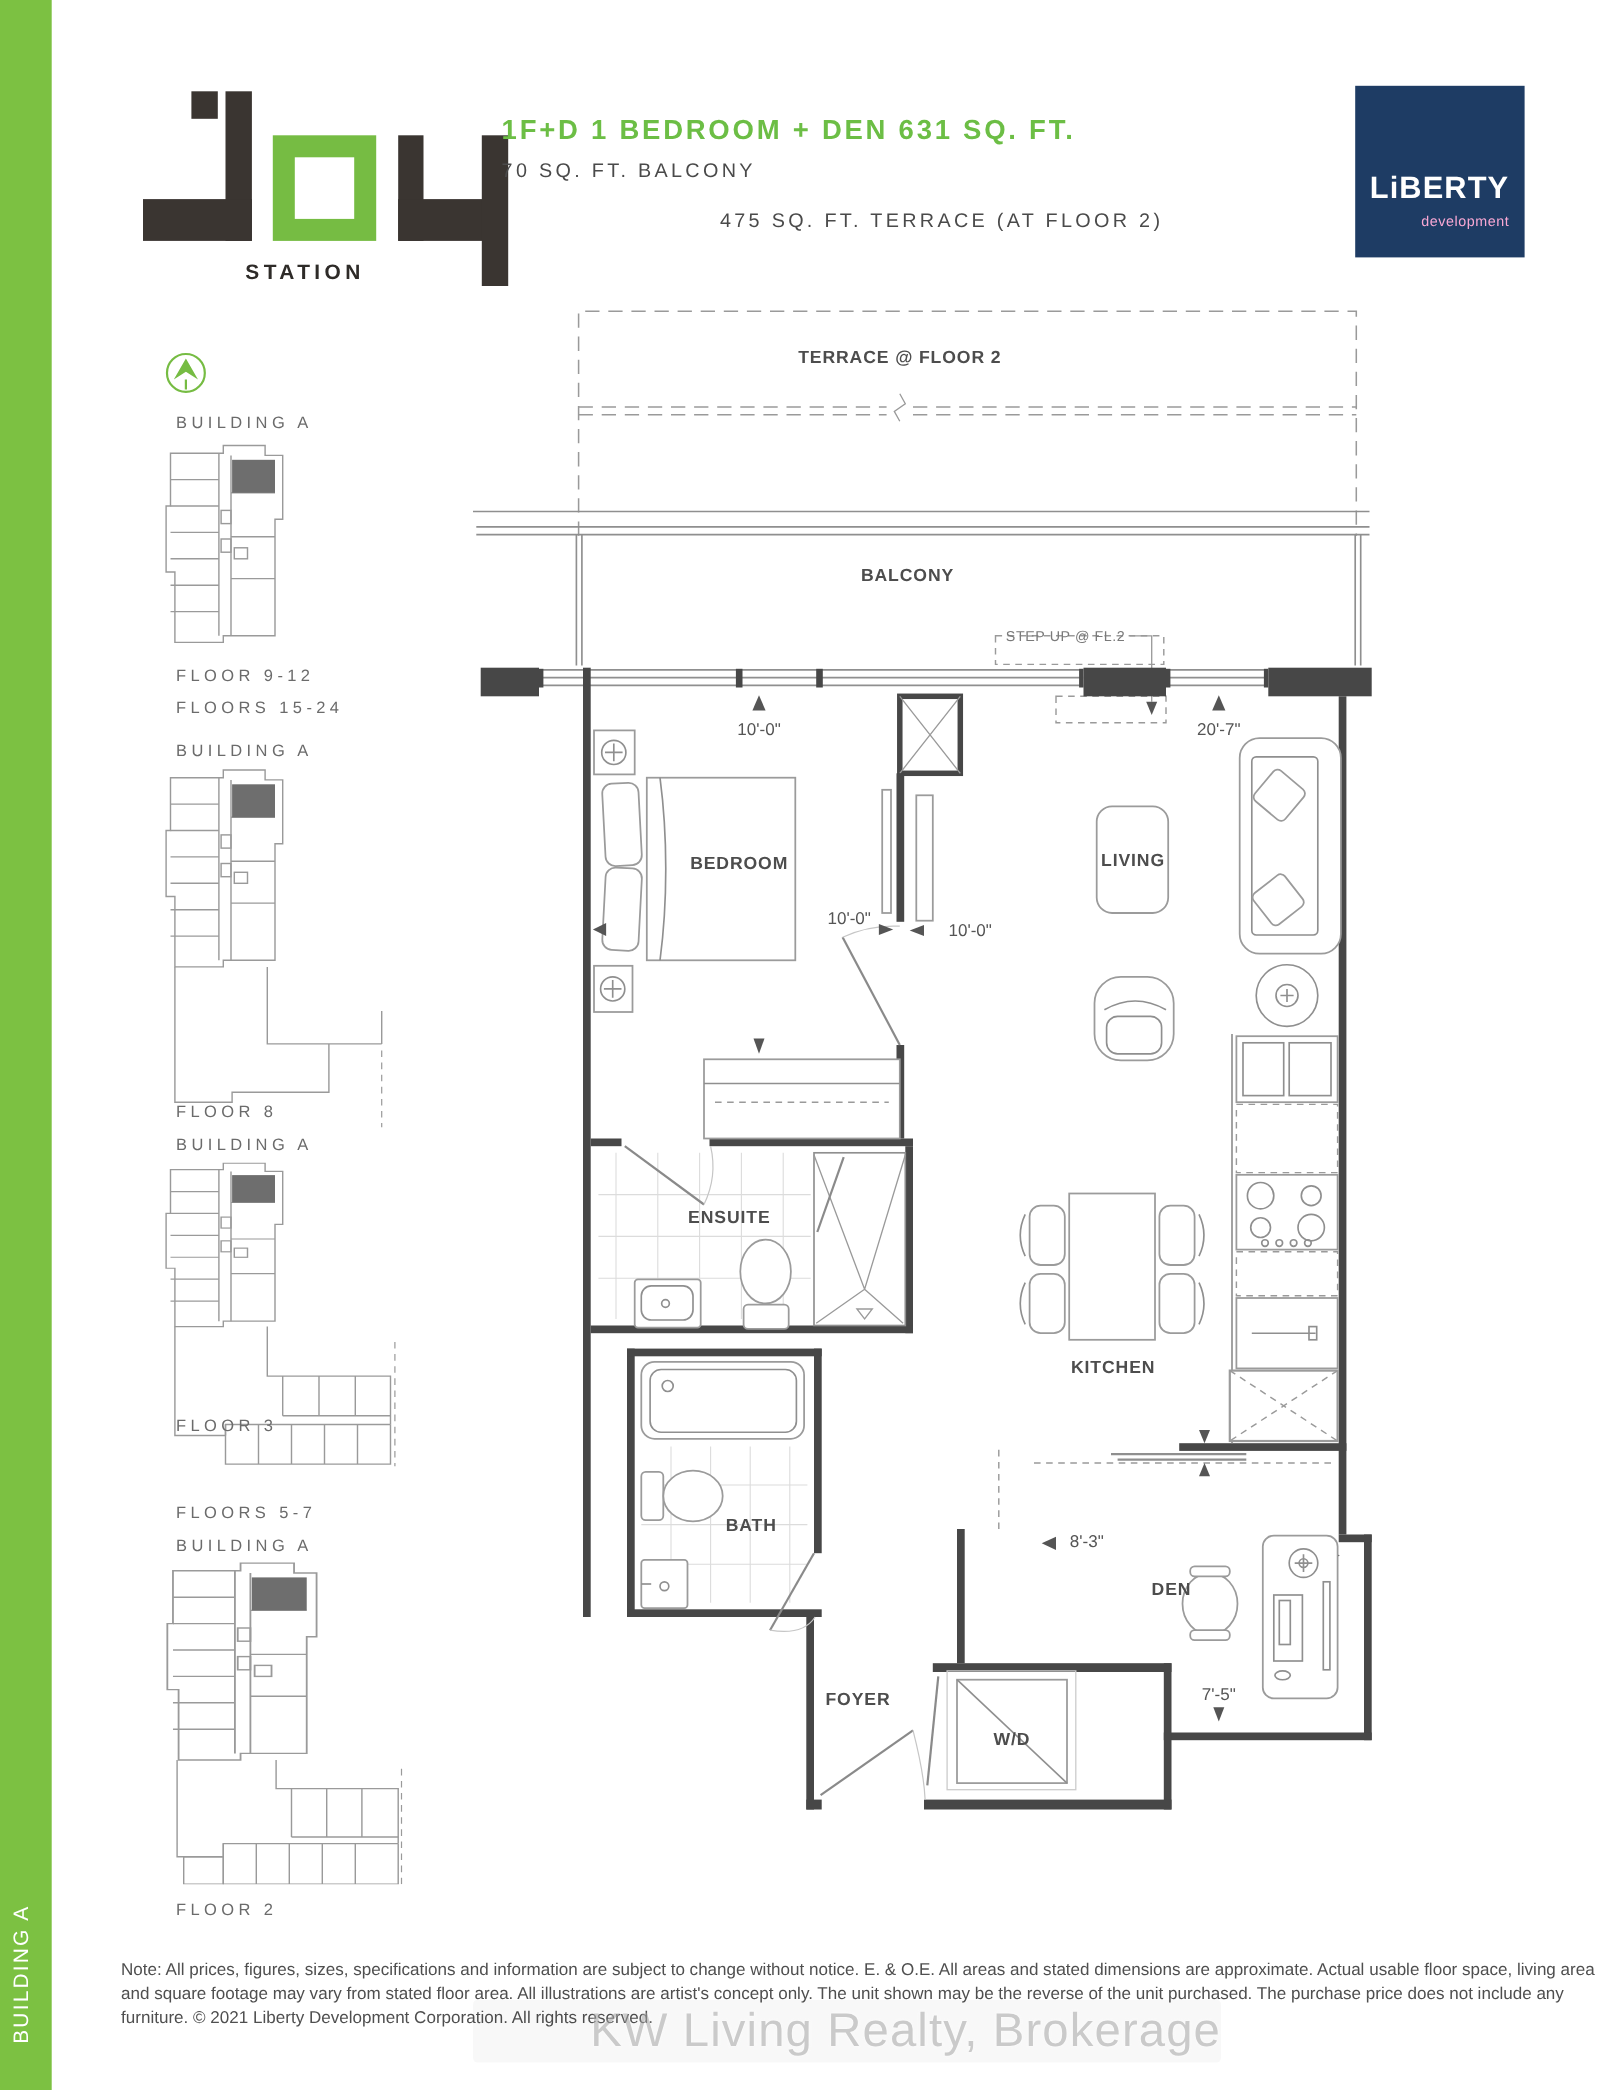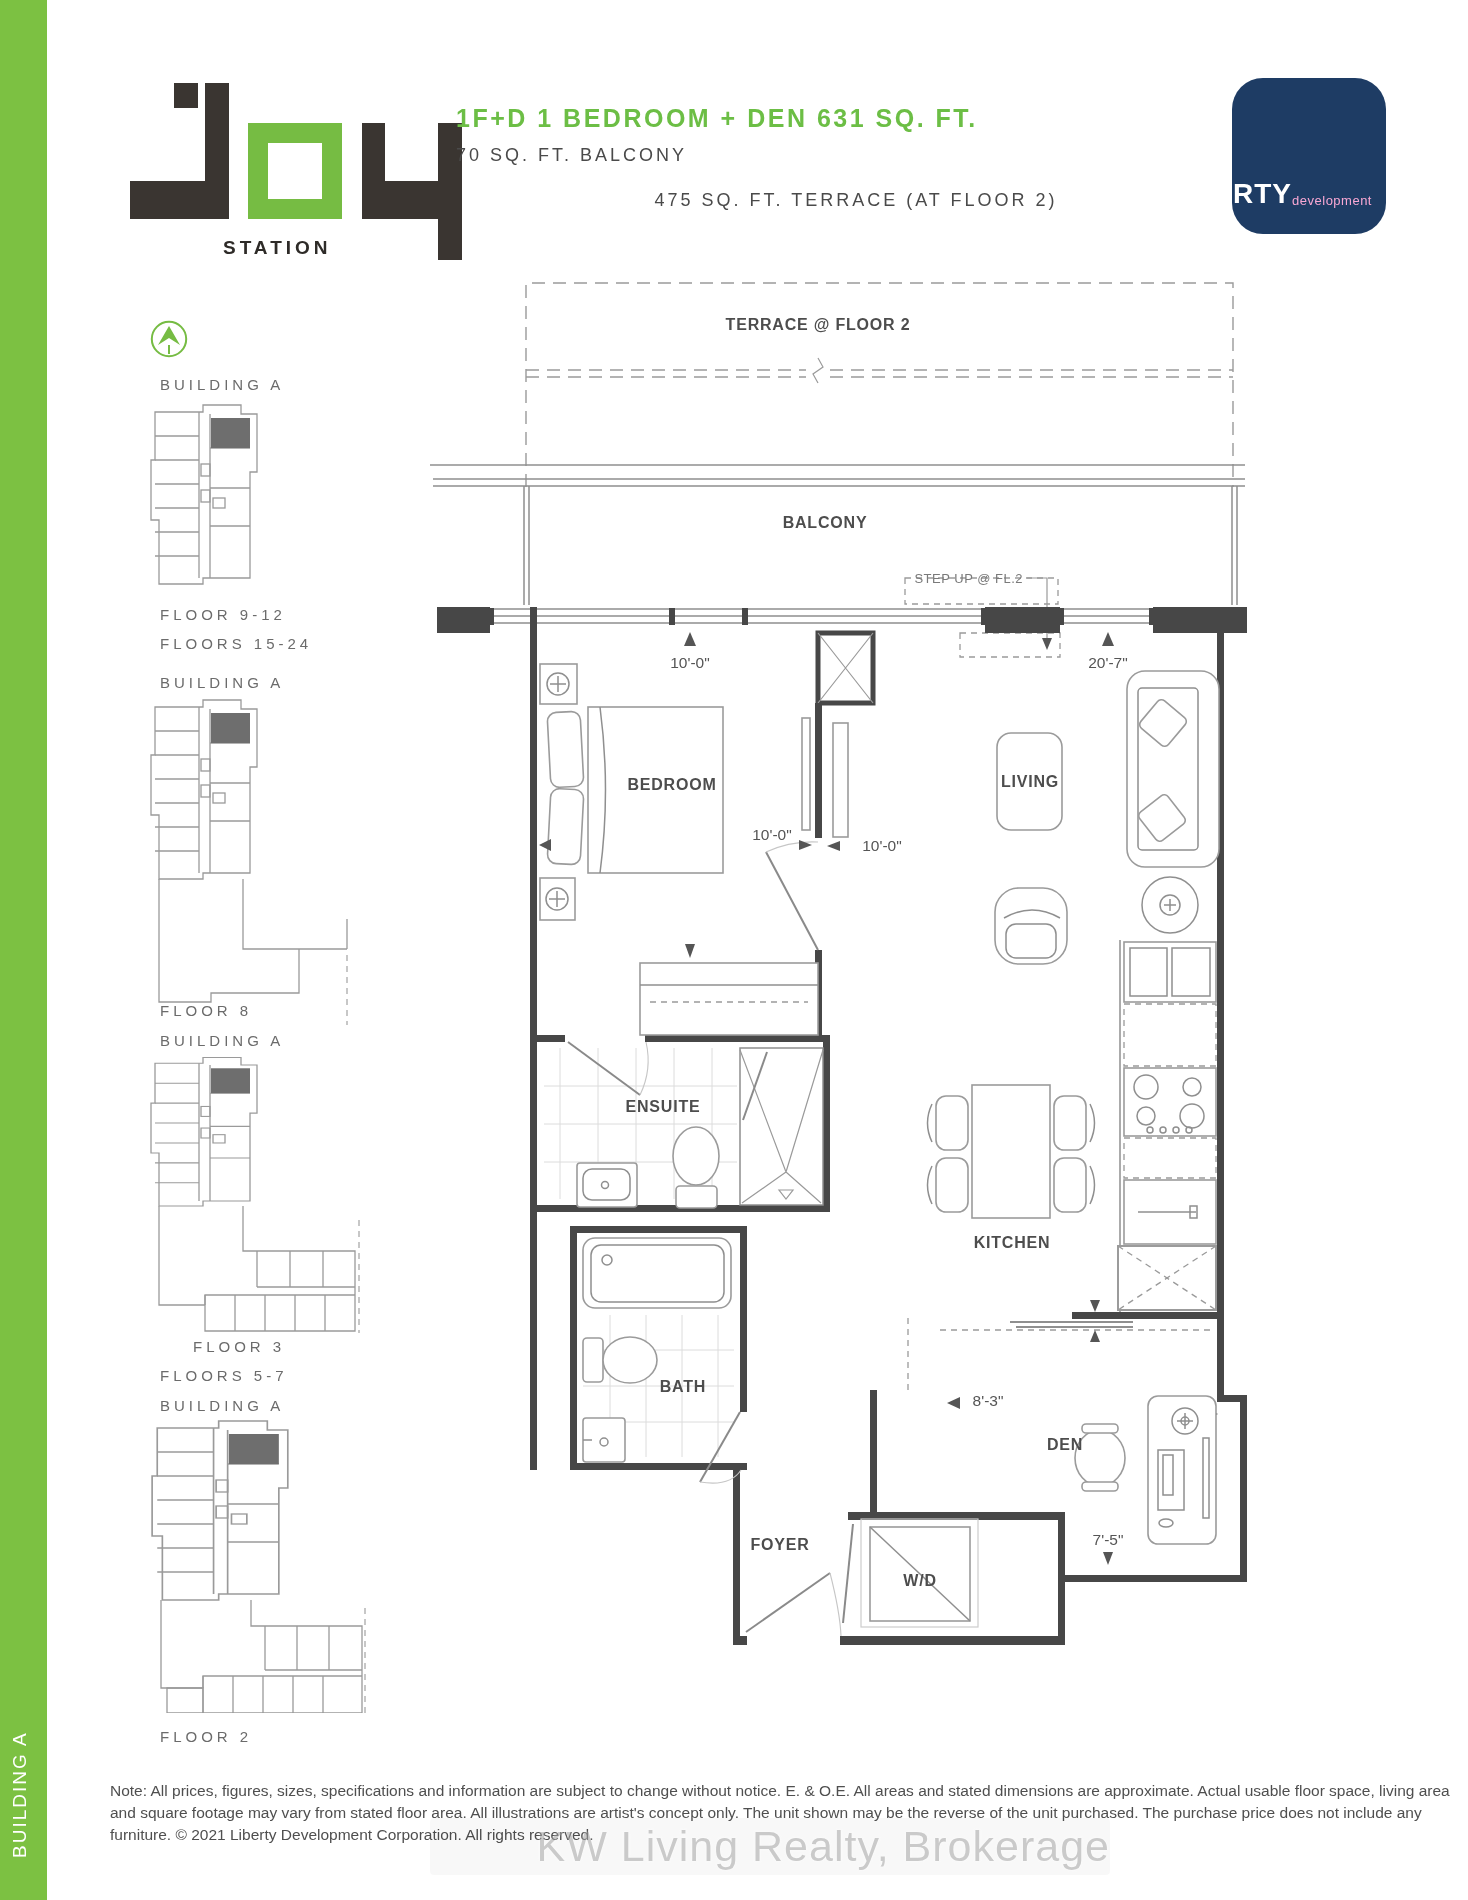--- a/index.html
+++ b/index.html
@@ -15,22 +15,22 @@
   
   .title{position:absolute;left:456px;top:104px;width:800px;text-align:left;
         font-size:25px;font-weight:bold;letter-spacing:2.5px;color:#6CBE45;}
   .sub1{position:absolute;left:456px;top:145px;width:800px;text-align:left;
         font-size:18px;letter-spacing:3px;color:#4a4a4a;}
   .sub2{position:absolute;left:456px;top:177px;width:800px;text-align:center;
         font-size:18px;letter-spacing:3px;color:#4a4a4a;margin-top:13px;}
 
   
   .liberty{position:absolute;left:1232px;top:78px;width:154px;height:156px;background:#1E3C64;
-        display:flex;flex-direction:row;justify-content:flex-end;align-items:flex-end;
-        padding:0 14px 26px 14px;box-sizing:border-box;border-radius:31px;}
+        display:flex;flex-direction:column;justify-content:flex-end;align-items:flex-end;
+        padding:0 14px 26px 14px;box-sizing:border-box;}
   .liberty .nm{color:#fff;font-size:28px;font-weight:bold;letter-spacing:1px;line-height:1;}
   .liberty .dv{color:#f9a8d4;font-size:13px;letter-spacing:.5px;margin-top:8px;}
 
   
   .kplabel{position:absolute;font-size:15px;letter-spacing:4px;color:#6b6b6b;white-space:nowrap;}
   .kp{stroke:#9a9a9a;stroke-width:1.3;fill:none;}
   .kpd{stroke:#9a9a9a;stroke-width:1.1;fill:none;stroke-dasharray:6 5;}
   .kpf{fill:#6e6e6e;stroke:none;}
 
   
@@ -123,21 +123,21 @@
   </svg>
   <div class="kplabel" style="left:160px;top:1002px;">FLOOR 8</div>
 
   <div class="kplabel" style="left:160px;top:1032px;">BUILDING A</div>
   <svg class="abs" style="left:147px;top:1055px;" width="215" height="280" viewBox="0 0 215 280">
     <use href="#twr" transform="scale(1,0.83)"></use>
     <path class="kp" d="M12,151 V250 H58 M58,250 V240 H208 M208,240 V196 H110 V232 M96,151 V196 H110"></path>
     <path class="kp" d="M58,240 V276 H208 V240 M88,240 V276 M118,240 V276 M148,240 V276 M178,240 V276 M143,196 V232 M176,196 V232 M110,232 H208"></path>
     <path class="kpd" d="M212,165 V278"></path>
   </svg>
-  <div class="kplabel" style="left:160px;top:1338px;margin-left:33px;">FLOOR 3</div>
+  <div class="kplabel" style="left:160px;top:1288px;">FLOOR 3</div>
   <div class="kplabel" style="left:160px;top:1367px;">FLOORS 5-7</div>
 
   <div class="kplabel" style="left:160px;top:1397px;">BUILDING A</div>
   <svg class="abs" style="left:147px;top:1418px;" width="220" height="295" viewBox="0 0 220 295">
     <use href="#twr" transform="scale(1.28,1)"></use>
     <path class="kp" d="M14,182 V270 H56 M56,270 V258 H215 M215,258 V208 H118 V252 M104,182 V208 H118"></path>
     <path class="kp" d="M56,258 V295 H215 V258 M86,258 V295 M116,258 V295 M146,258 V295 M176,258 V295 M150,208 V252 M182,208 V252 M118,252 H215"></path>
     <path class="kp" d="M20,270 H56 V295 H20 Z"></path>
     <path class="kpd" d="M218,190 V295"></path>
   </svg>

